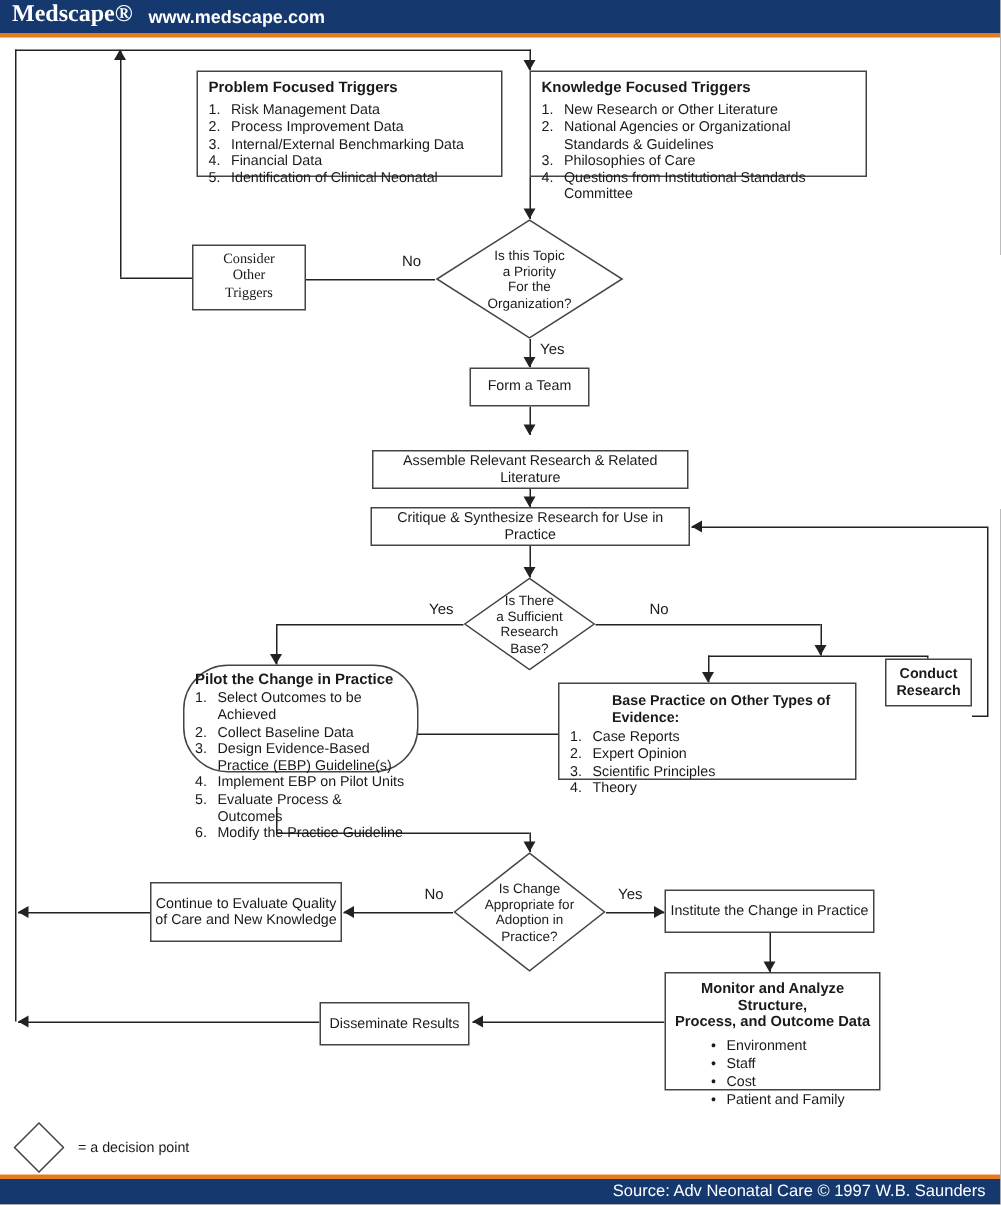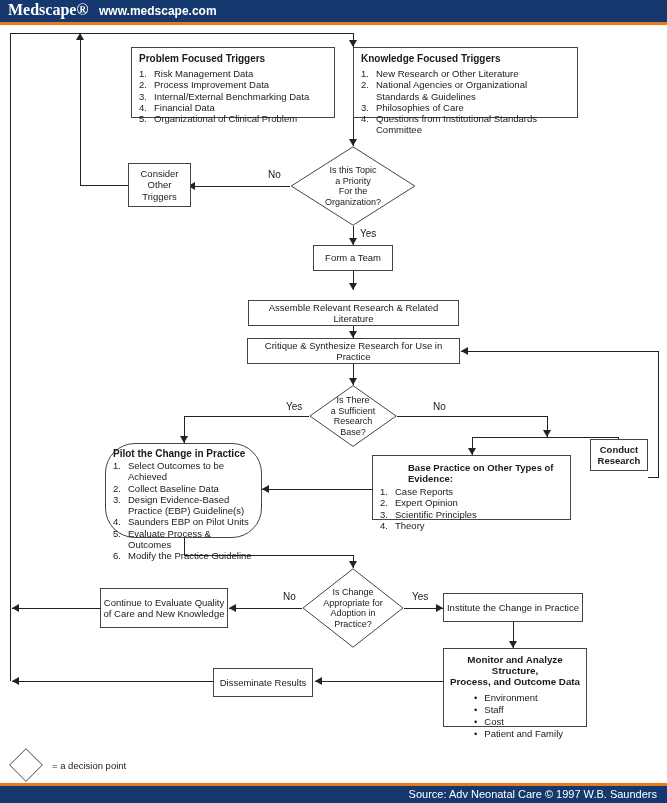--- a/index.html
+++ b/index.html
@@ -132,21 +132,21 @@
     <div class="li">
         <span class="num">3.</span>
         <span class="itx">Internal/External Benchmarking Data</span>
       </div>
     <div class="li">
         <span class="num">4.</span>
         <span class="itx">Financial Data</span>
       </div>
     <div class="li">
         <span class="num">5.</span>
-        <span class="itx">Organizational of Clinical Problem</span>
+        <span class="itx">Identification of Clinical Neonatal</span>
       </div>
   </div>
 
   <div class="box lbox" style="left:353px;top:47px;width:225px;height:71px;">
     <div class="ttl">Knowledge Focused Triggers</div>
     <div class="li">
         <span class="num">1.</span>
         <span class="itx">New Research or Other Literature</span>
       </div>
     <div class="li">
@@ -156,21 +156,21 @@
     <div class="li">
         <span class="num">3.</span>
         <span class="itx">Philosophies of Care</span>
       </div>
     <div class="li">
         <span class="num">4.</span>
         <span class="itx">Questions from Institutional Standards Committee</span>
       </div>
   </div>
 
-  <div class="box cbox" style="left:128px;top:163px;width:63px;height:44px;">Consider
+  <div class="box cbox" style="left:128px;top:163px;width:76px;height:44px;font-family:Liberation Serif, serif;">Consider
 Other
 Triggers</div>
 
   <div class="dec" style="left:290px;top:146px;width:126px;height:80px;">
     <svg viewBox="0 0 100 100" preserveAspectRatio="none">
         <polygon points="50,1 99,50 50,99 1,50" fill="#ffffff" stroke="#444444" stroke-width="1" vector-effect="non-scaling-stroke"></polygon>
       </svg>
     <div class="dtx">Is this Topic
 a Priority
 For the
@@ -184,37 +184,37 @@
   <div class="dec" style="left:309px;top:385px;width:88px;height:62px;">
     <svg viewBox="0 0 100 100" preserveAspectRatio="none">
         <polygon points="50,1 99,50 50,99 1,50" fill="#ffffff" stroke="#444444" stroke-width="1" vector-effect="non-scaling-stroke"></polygon>
       </svg>
     <div class="dtx">Is There
 a Sufficient
 Research
 Base?</div>
   </div>
 
-  <div class="box lbox" style="left:105px;top:443px;width:157px;height:95px;padding-top:4px;border-radius:30px;">
+  <div class="box lbox" style="left:122px;top:443px;width:157px;height:72px;padding-top:4px;border-radius:30px;">
     <div class="ttl" style="margin-bottom:1px;">Pilot the Change in Practice</div>
     <div class="li">
         <span class="num">1.</span>
         <span class="itx">Select Outcomes to be Achieved</span>
       </div>
     <div class="li">
         <span class="num">2.</span>
         <span class="itx">Collect Baseline Data</span>
       </div>
     <div class="li">
         <span class="num">3.</span>
         <span class="itx">Design Evidence-Based Practice (EBP) Guideline(s)</span>
       </div>
     <div class="li">
         <span class="num">4.</span>
-        <span class="itx">Saunders EBP on Pilot Units</span>
+        <span class="itx">Implement EBP on Pilot Units</span>
       </div>
     <div class="li">
         <span class="num">5.</span>
         <span class="itx">Evaluate Process &amp; Outcomes</span>
       </div>
     <div class="li">
         <span class="num">6.</span>
         <span class="itx">Modify the Practice Guideline</span>
       </div>
   </div>

